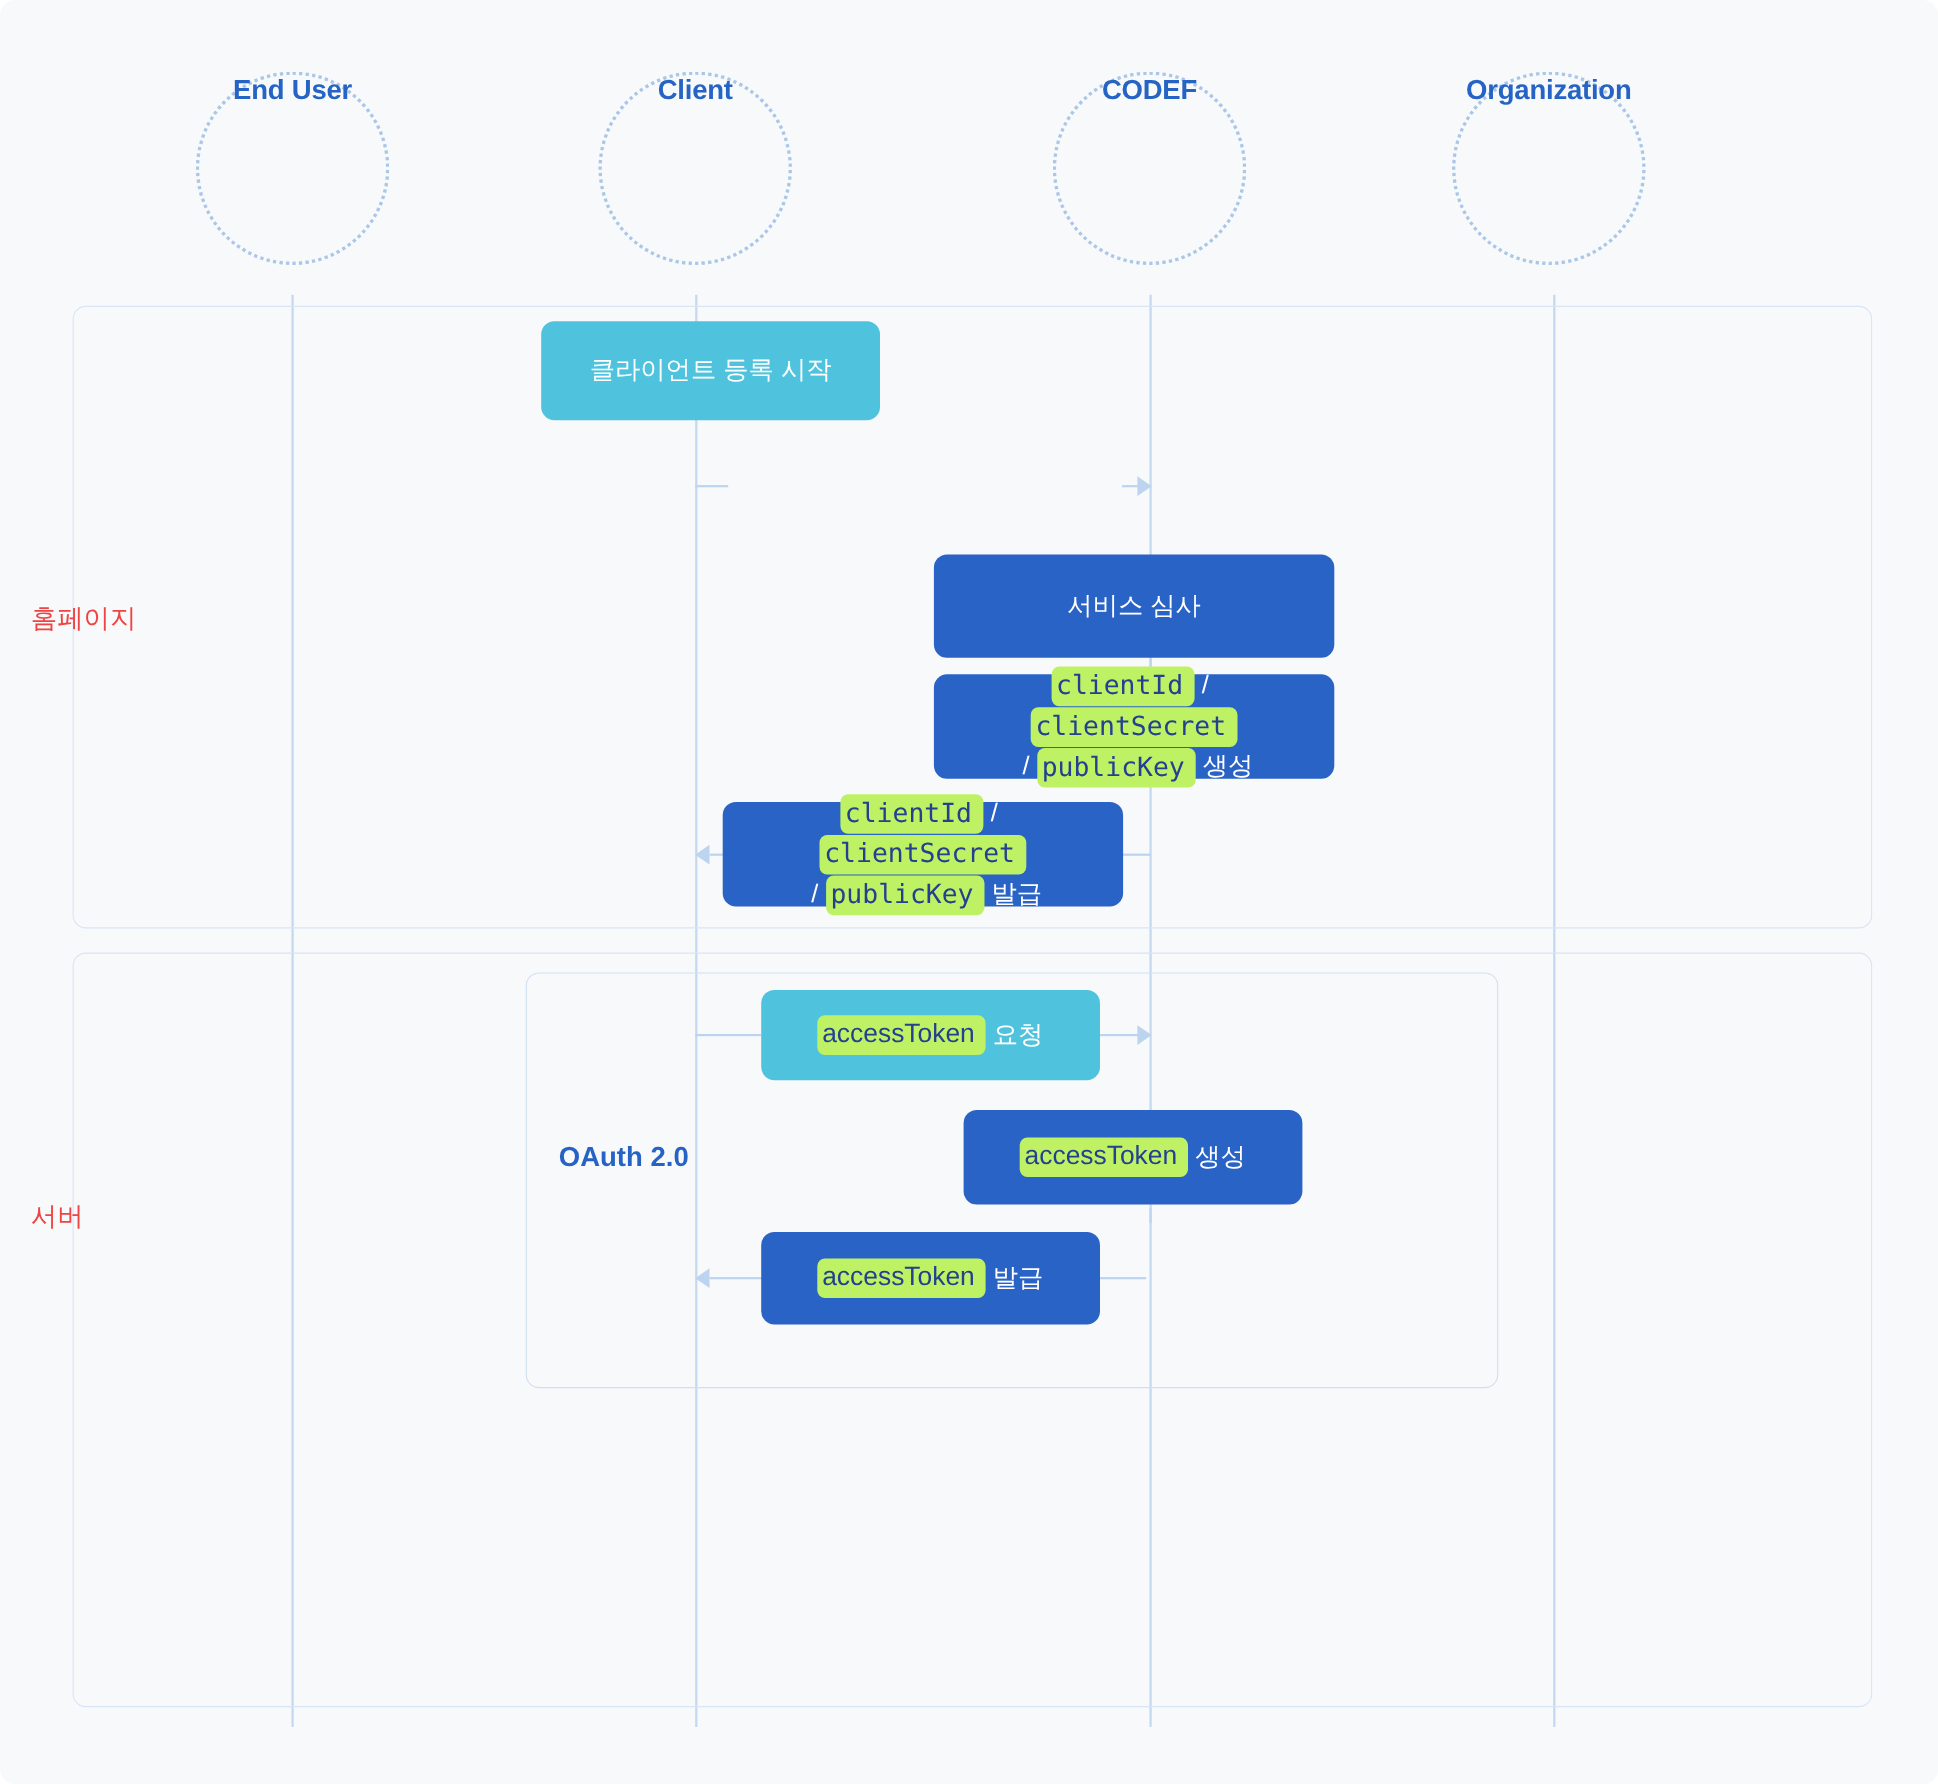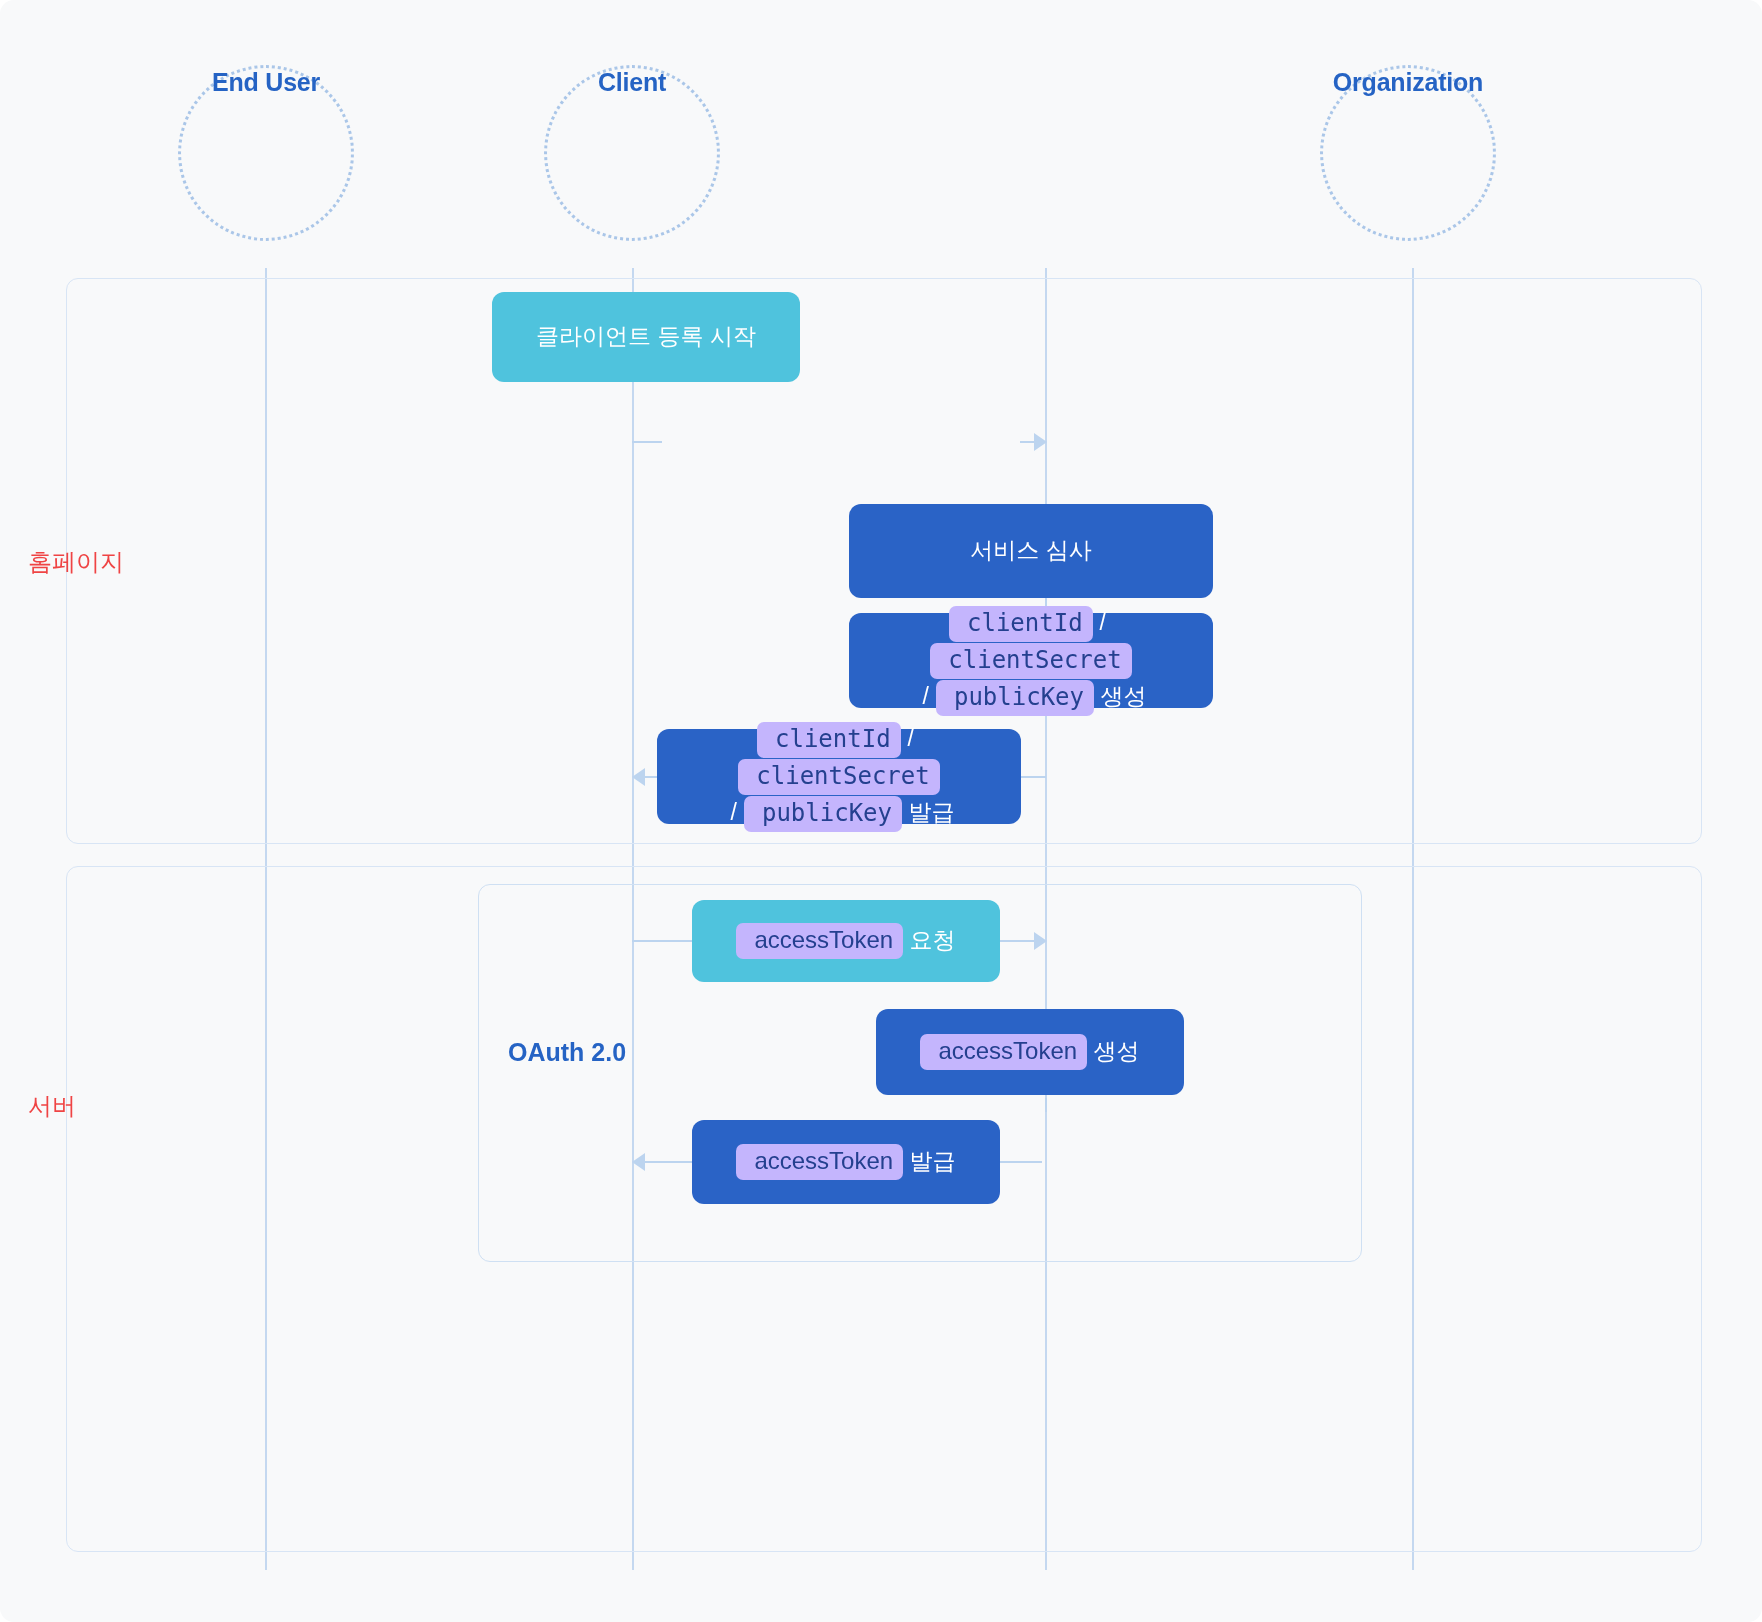--- a/index.html
+++ b/index.html
@@ -93,24 +93,24 @@
     padding: 0 18px;
   }
   .msg.cyan { background: #4fc3dd; }
   .msg.blue { background: #2a63c6; }
 
   .msg-inner { display: block; }
 
   
   code.mono, code.sans {
     display: inline-block;
-    background: #c4b5fd;
+    background: #bef264;
     color: #24408f;
     border-radius: 7px;
-    padding: 2px 10px 4px 18px;
+    padding: 2px 10px 4px 4px;
     line-height: 1.25;
     vertical-align: middle;
   }
   code.mono {
     font-family: "DejaVu Sans Mono", "Liberation Mono", monospace;
     font-size: 24px;
   }
   code.sans {
     font-family: "Liberation Sans", "DejaVu Sans", sans-serif;
     font-size: 24px;
@@ -140,20 +140,23 @@
   <div class="lifeline" style="left:632px;"></div>
   <div class="lifeline" style="left:1045px;"></div>
   <div class="lifeline" style="left:1412px;"></div>
 
   <div class="actor" style="left:178px;">
     <span class="actor-label">End User</span>
   </div>
   <div class="actor" style="left:544px;">
     <span class="actor-label">Client</span>
   </div>
+  <div class="actor" style="left:957px;">
+    <span class="actor-label">CODEF</span>
+  </div>
   <div class="actor" style="left:1320px;">
     <span class="actor-label">Organization</span>
   </div>
 
   <div class="phase" style="top:278px; height:566px;"></div>
   <div class="phase-label" style="top:546px;">홈페이지</div>
 
   <div class="phase" style="top:866px; height:686px;"></div>
   <div class="phase-label" style="top:1090px;">서버</div>
 

